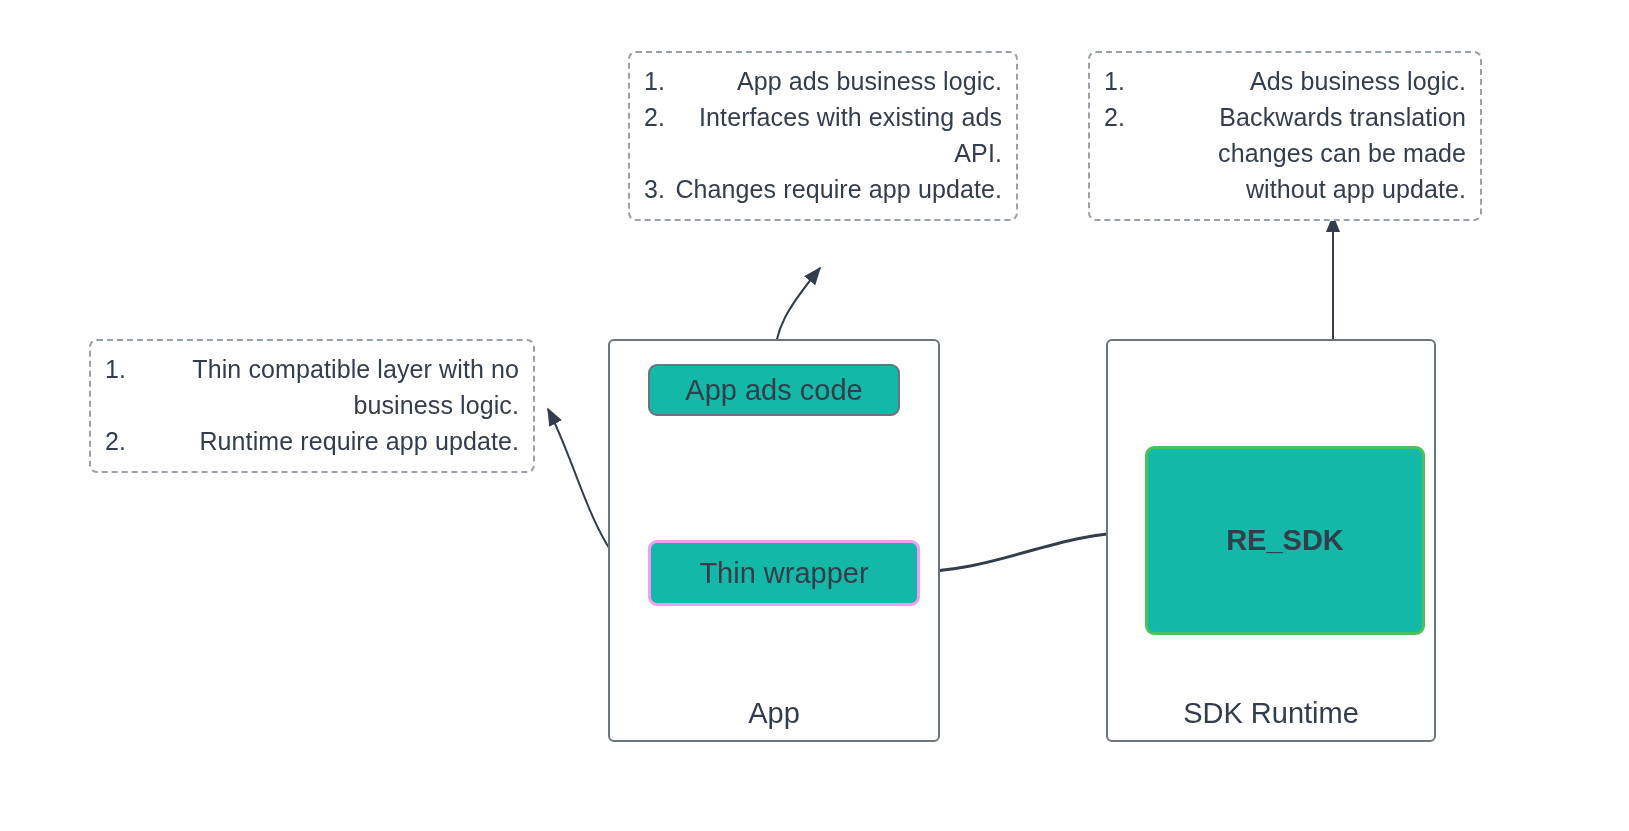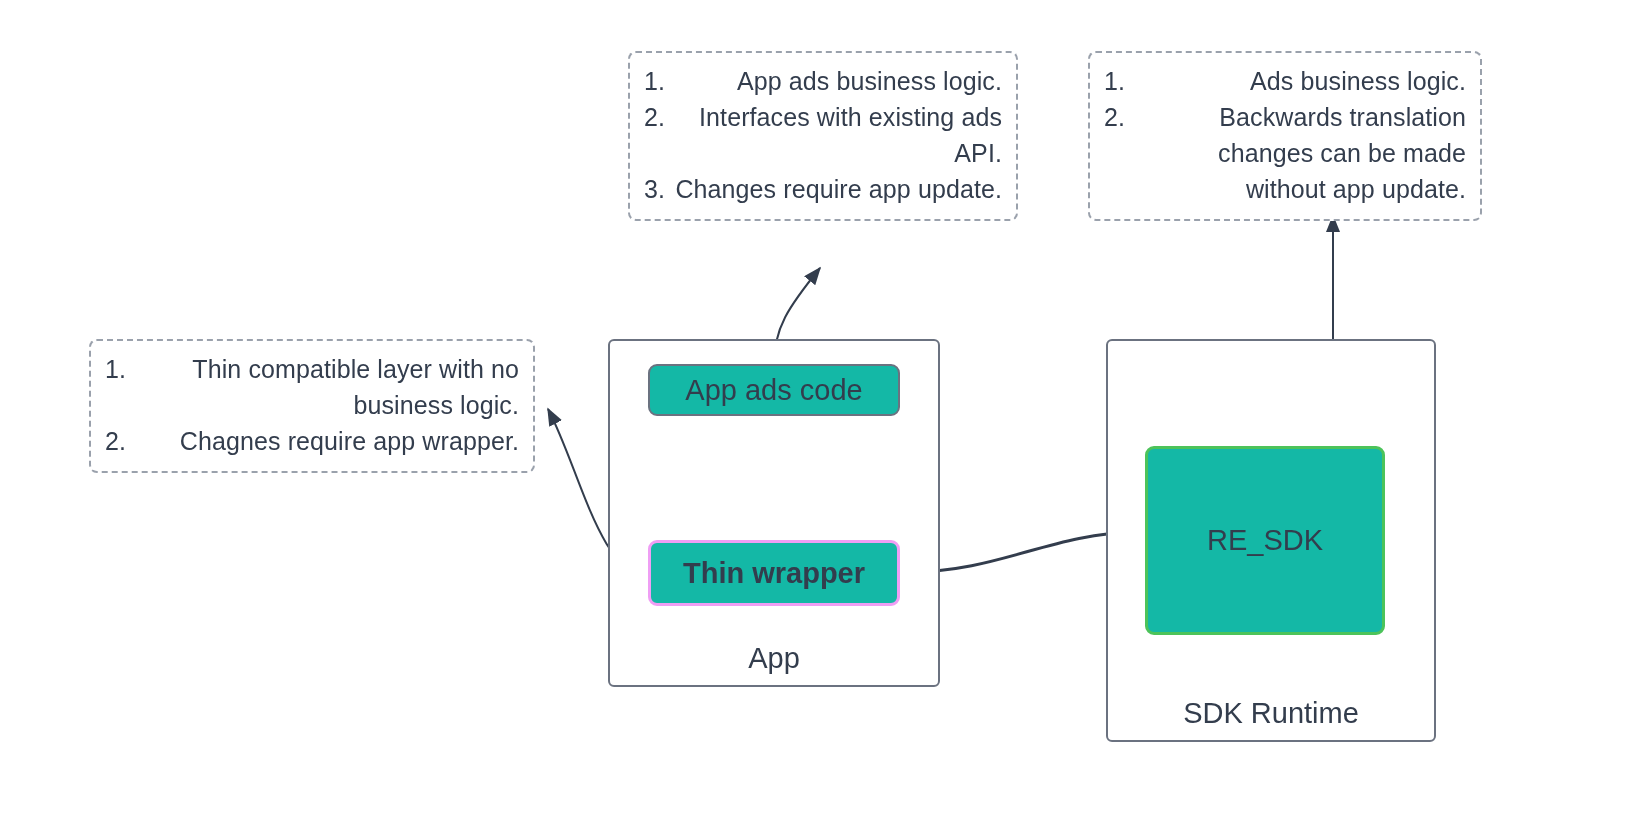--- a/index.html
+++ b/index.html
@@ -66,48 +66,48 @@
   }
   .container-label {
     position: absolute;
     left: 0;
     right: 0;
     bottom: 10px;
     text-align: center;
     font-size: 29px;
     color: #333d4d;
   }
-  #box-app          { left: 608px;  top: 339px; width: 332px; height: 348px; }
+  #box-app          { left: 608px;  top: 339px; width: 332px; height: 403px; }
   #box-sdk-runtime  { left: 1106px; top: 339px; width: 330px; height: 403px; }
 
   
   .node {
     position: absolute;
     box-sizing: border-box;
     display: flex;
     align-items: center;
     justify-content: center;
     background: #14b8a6;
     border-radius: 9px;
     font-size: 29px;
     color: #333d4d;
     text-align: center;
   }
   #node-app-ads-code {
     left: 648px; top: 364px; width: 252px; height: 52px;
     border: 2px solid #6b7280;
   }
   #node-thin-wrapper {
-    left: 648px; top: 540px; width: 252px; height: 66px;
+    left: 648px; top: 540px; width: 272px; height: 66px;
     border: 3px solid #ef9ef4;
+  }
+  #node-re-sdk {
+    left: 1145px; top: 446px; width: 280px; height: 189px;
+    border: 3px solid #4cc35a;
     font-weight: bold;
-  }
-  #node-re-sdk {
-    left: 1145px; top: 446px; width: 240px; height: 189px;
-    border: 3px solid #4cc35a;
   }
 
   
   #arrows {
     position: absolute;
     left: 0;
     top: 0;
     width: 1629px;
     height: 831px;
     pointer-events: none;
@@ -176,21 +176,21 @@
   </div>
 
   <div class="callout" id="callout-wrapper">
     <ol>
       <li>
         <span class="num">1.</span>
         <span class="txt">Thin compatible layer with no business logic.</span>
       </li>
       <li>
         <span class="num">2.</span>
-        <span class="txt">Chagnes require app wrapper.</span>
+        <span class="txt">Runtime require app update.</span>
       </li>
     </ol>
   </div>
 
   <div class="container-box" id="box-app">
     <div class="container-label">App</div>
   </div>
 
   <div class="container-box" id="box-sdk-runtime">
     <div class="container-label">SDK Runtime</div>

